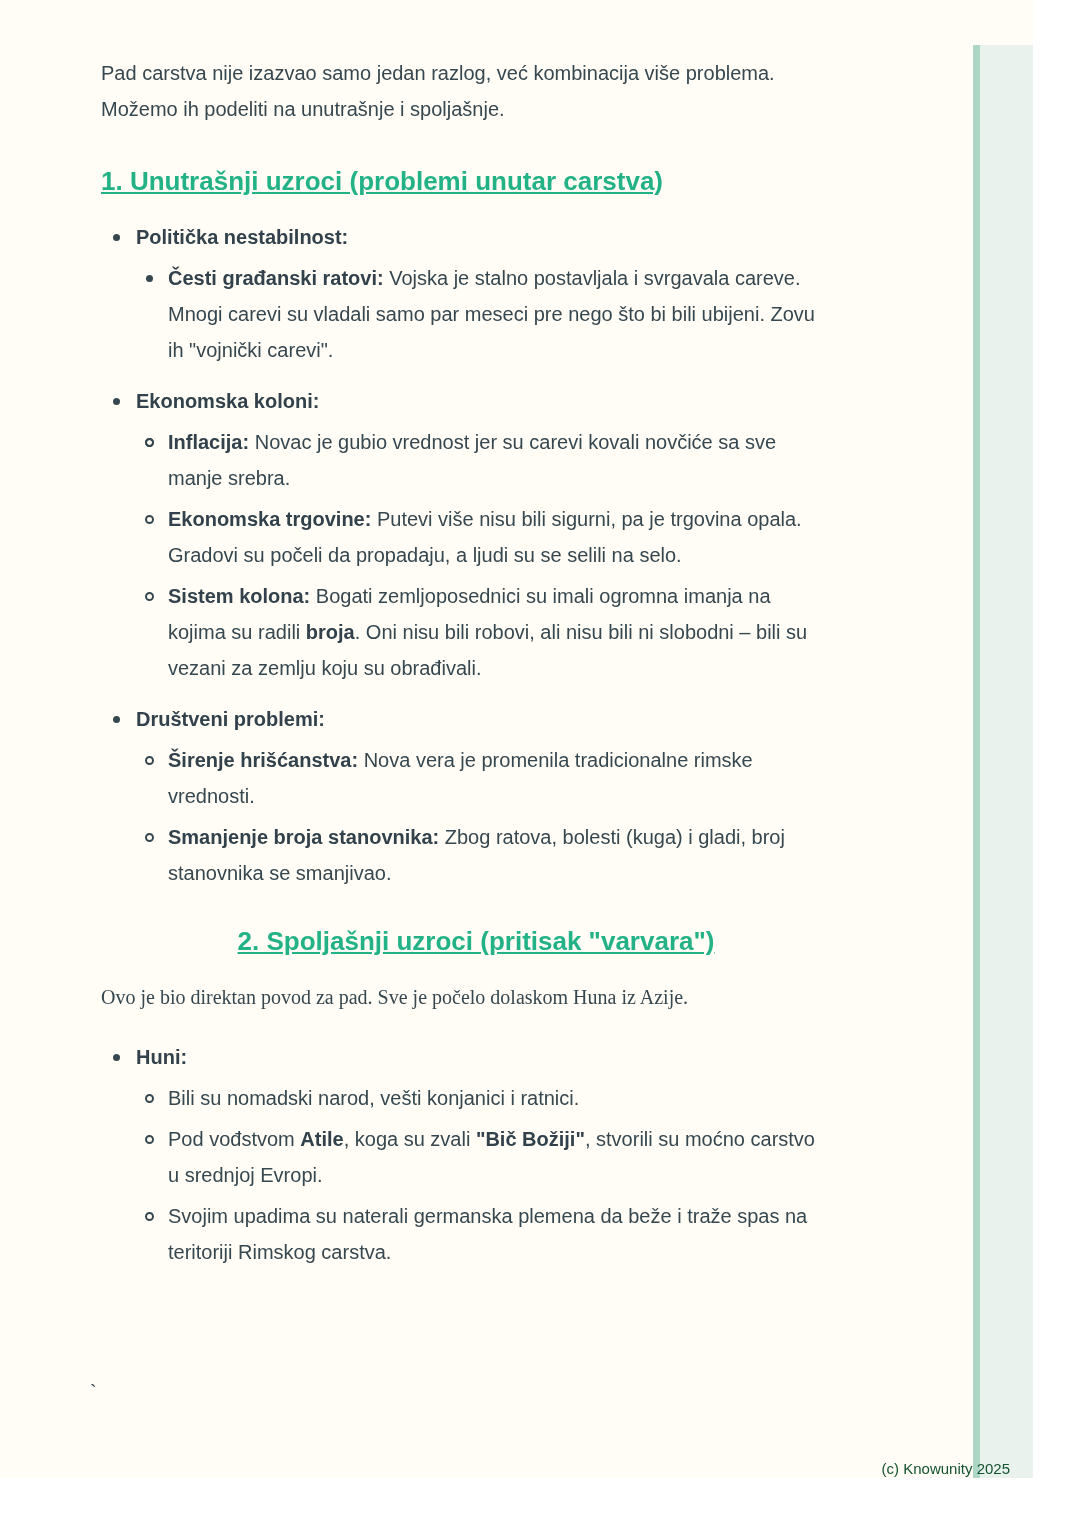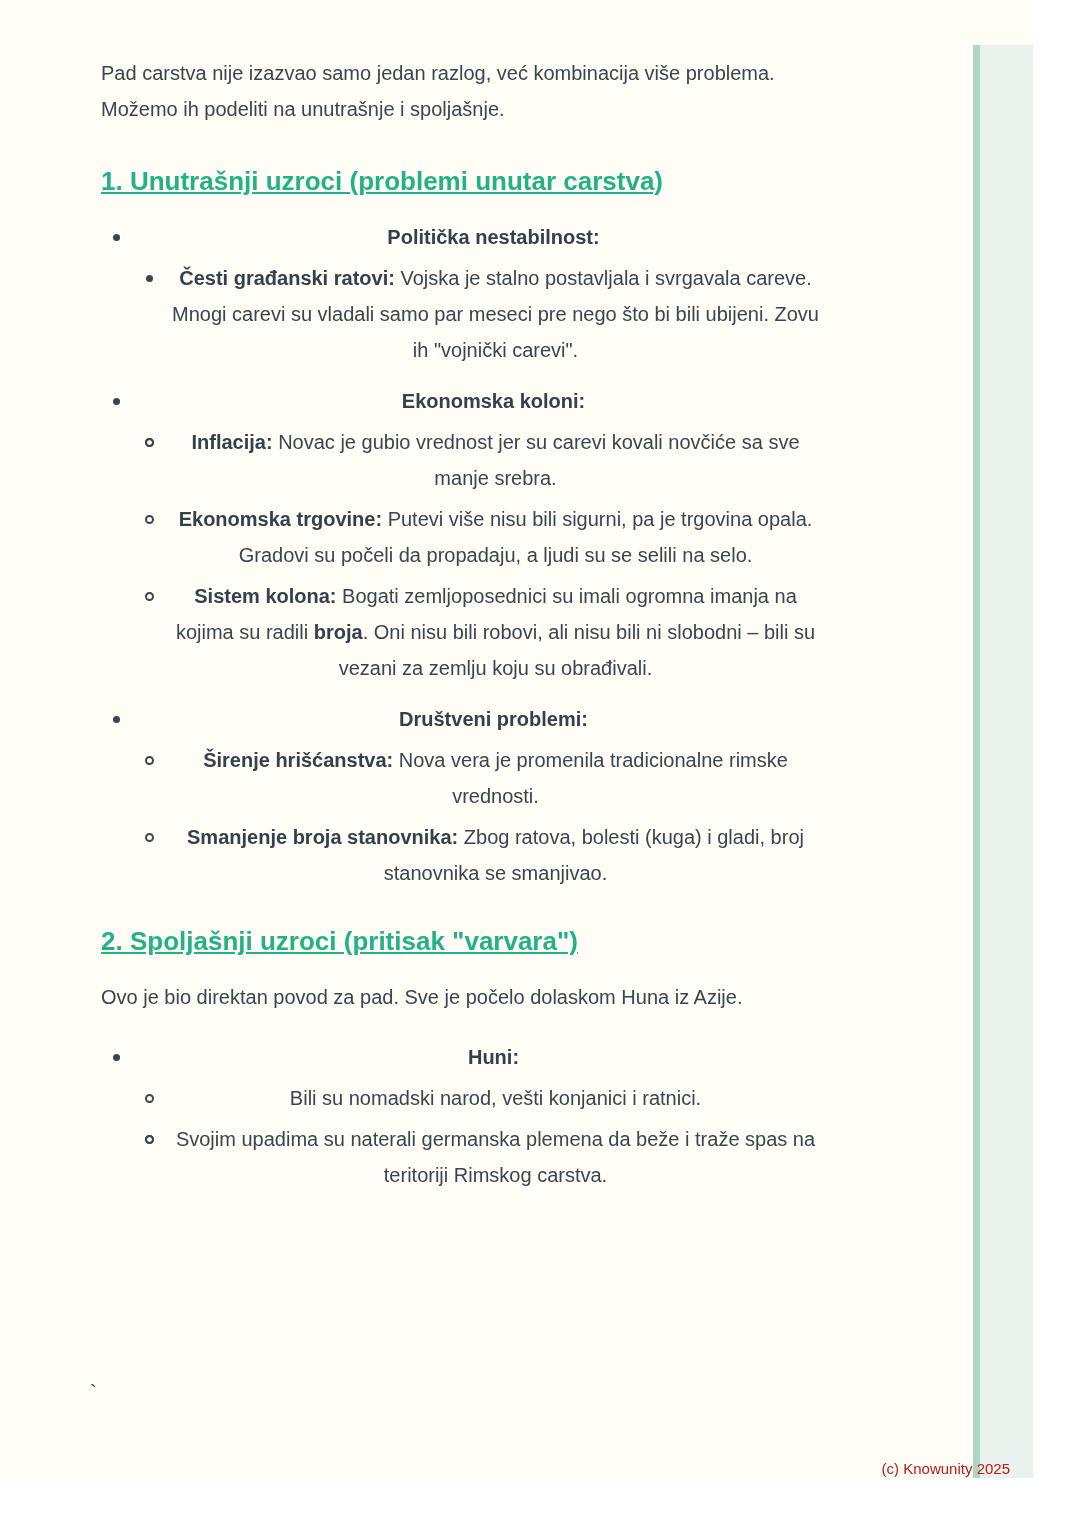--- a/index.html
+++ b/index.html
@@ -16,39 +16,39 @@
   .bar-light { position:absolute; left:980px; top:45px; width:53px; height:1433px; background:#e9f2ec; z-index:2; }
   .bar-dark  { position:absolute; left:973px; top:45px; width:7px;  height:1433px; background:#abd7c4; z-index:2; }
 
   .content { position:absolute; left:101px; top:55px; width:750px; font-size:20px; line-height:36px; z-index:4; }
 
   .intro { margin:0; }
   .sec-heading {
     font-size:26px; line-height:40px; font-weight:700;
     color:#23b286; margin:34px 0 18px 0;text-decoration:underline;
   }
-  .sec-heading.second { margin-top:30px; }
-  .lead { margin:0 0 24px 0; }
+  .sec-heading.second { margin-top:30px;text-align:center; }
+  .lead { margin:0 0 24px 0;font-family:Liberation Serif, serif; }
 
   .group { margin-bottom:15px; }
-  .li { position:relative; padding-left:35px;text-align:center; }
+  .li { position:relative; padding-left:35px; }
   .li.sub { padding-left:67px; padding-right:28px; margin-bottom:5px; }
   .group-title { margin-bottom:5px; }
 
   .mk { position:absolute; display:block; box-sizing:border-box; }
   .mk.dot  { width:7px; height:7px; border-radius:50%; background:#37474f; left:12px; top:15px; }
   .li.sub .mk.dot { left:45px; }
   .mk.circ { width:9px; height:9px; border-radius:50%; border:2px solid #37474f; background:transparent; left:44px; top:14px; }
 
   .b { font-weight:700; color:#32414c; }
 
   .stray { position:absolute; left:90px; top:1374px; font-size:20px; line-height:36px; color:#37474f; z-index:4; }
   .copyright {
     position:absolute; top:1459px; right:70px;
-    font-size:15px; line-height:20px; color:#b91c1c; z-index:6;
+    font-size:15px; line-height:20px; color:#14532d; z-index:6;
   }
 </style>
 </head>
 <body>
 
 <div class="white-right"></div>
 <div class="white-bottom"></div>
 <div class="bar-light"></div>
 <div class="bar-dark"></div>
 
@@ -114,20 +114,21 @@
     <div class="li group-title">
       <span class="mk dot"></span>
       <span class="b">Huni:</span>
     </div>
     <div class="li sub">
       <span class="mk circ"></span>
       <span><span>Bili su nomadski narod, vešti konjanici i ratnici.</span></span>
     </div>
     <div class="li sub">
       <span class="mk circ"></span>
+      <span><span>Pod vođstvom </span><span class="b">Atile</span><span>, koga su zvali </span><span class="b">"Bič Božiji"</span><span>, stvorili su moćno carstvo u srednjoj Evropi.</span></span>
     </div>
     <div class="li sub">
       <span class="mk circ"></span>
       <span><span>Svojim upadima su naterali germanska plemena da beže i traže spas na teritoriji Rimskog carstva.</span></span>
     </div>
   </div>
 
 </div>
 
 <div class="stray">`</div>

